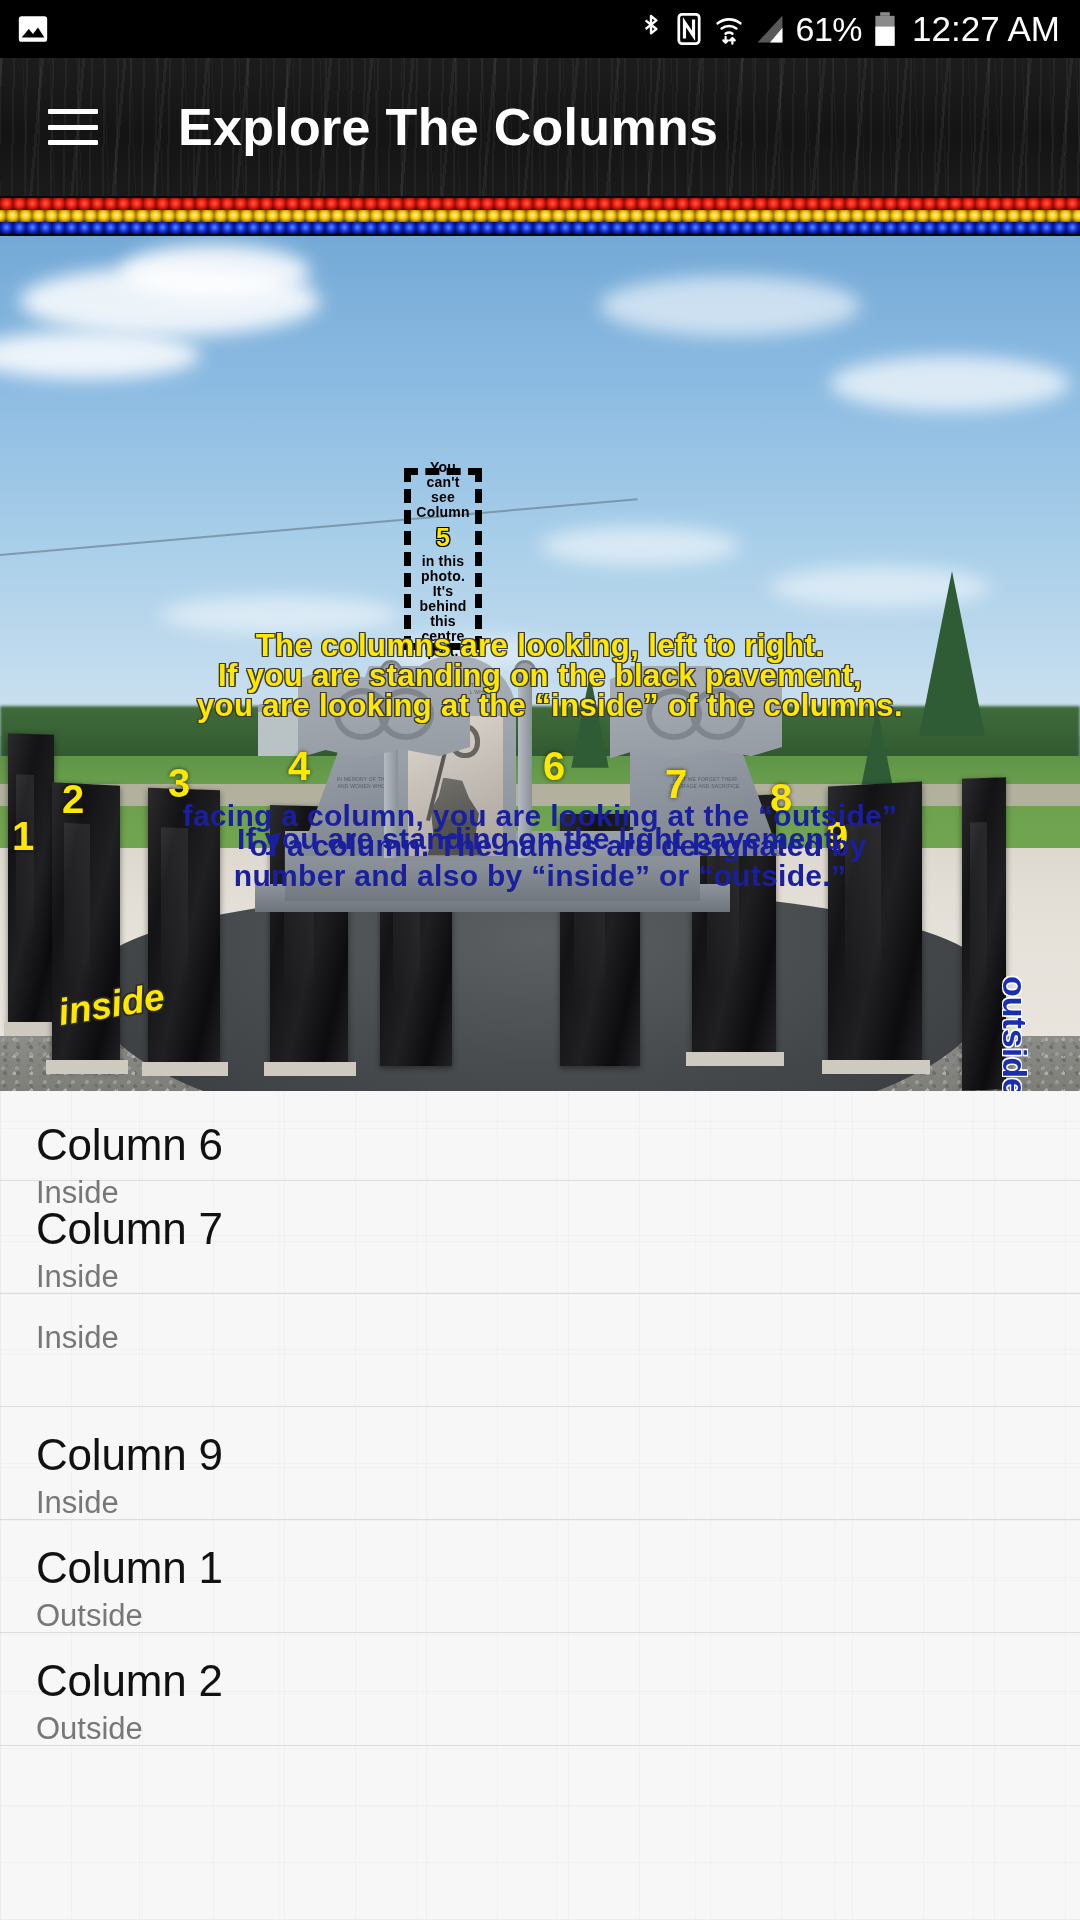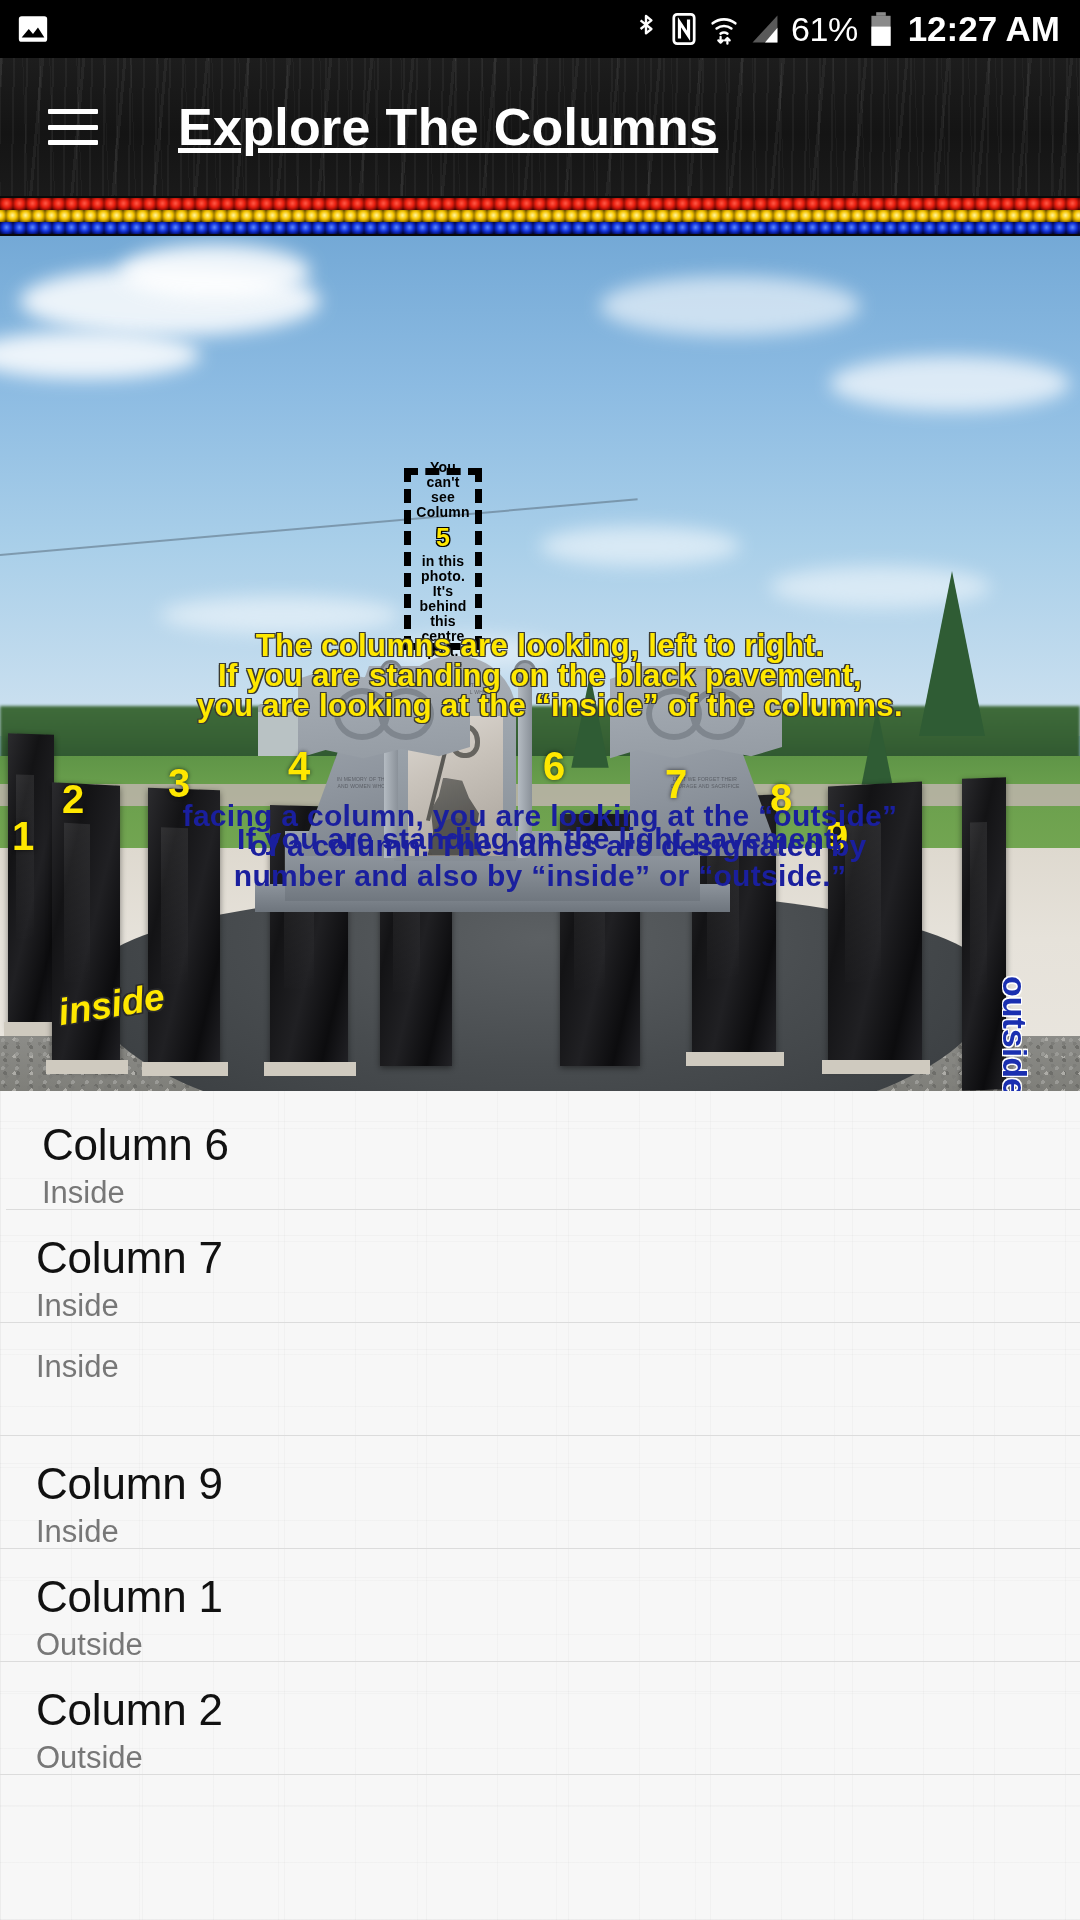--- a/index.html
+++ b/index.html
@@ -13,21 +13,21 @@
 
   
   .statusbar{
     position:absolute; top:0; left:0; width:1080px; height:58px;
     background:#000; display:flex; align-items:center;
   }
   .sb-left{ margin-left:16px; display:flex; align-items:center; }
   .sb-right{ margin-left:auto; margin-right:20px; display:flex; align-items:center; gap:11px; }
   .sb-icon{ display:block; }
   .sb-pct{ color:#fff; font-size:34px; letter-spacing:-0.5px; font-weight:400; }
-  .sb-clock{ color:#fff; font-size:35px; letter-spacing:0px; font-weight:700; margin-left:4px; }
+  .sb-clock{ color:#fff; font-size:35px; letter-spacing:0px; font-weight:400; margin-left:4px; }
 
   
   .appbar{
     position:absolute; top:58px; left:0; width:1080px; height:138px;
     background:#181818; overflow:hidden;
   }
   .appbar-texture{
     position:absolute; inset:0;
     background-image:
       repeating-linear-gradient(91deg, rgba(255,255,255,.045) 0 2px, rgba(0,0,0,0) 2px 13px),
@@ -39,21 +39,20 @@
   .hamburger{
     position:absolute; left:48px; top:50%; transform:translateY(-50%);
     width:50px; height:36px; display:flex; flex-direction:column; justify-content:space-between;
     cursor:pointer;
   }
   .hamburger span{ display:block; height:5px; background:#fff; border-radius:1px; }
   .appbar-title{
     position:absolute; left:178px; top:50%; transform:translateY(-50%);
     color:#fff; font-size:52px; font-weight:700; letter-spacing:0.3px;
     white-space:nowrap;
-    text-decoration:underline;
   }
 
   
   .bead-strip{
     position:absolute; top:196px; left:0; width:1080px; height:40px;
     background:#0a0a0a; display:flex; flex-direction:column; justify-content:center;
   }
   .bead-row{ height:12px; width:100%; }
   .bead-red{
     background-image:
@@ -276,21 +275,21 @@
       repeating-linear-gradient(0deg, rgba(0,0,0,.022) 0 1px, transparent 1px 57px),
       repeating-linear-gradient(90deg, rgba(0,0,0,.022) 0 1px, transparent 1px 71px),
       repeating-linear-gradient(0deg, rgba(0,0,0,.018) 0 1px, transparent 1px 113px),
       repeating-linear-gradient(90deg, rgba(0,0,0,.018) 0 1px, transparent 1px 139px);
     overflow:hidden;
   }
   .row{
     position:relative; height:113px; padding:22px 0 0 36px;
     border-bottom:1px solid #dcdcdc;
   }
-  .row:first-child{ padding-top:28px; height:119px;margin-left:6px; }
+  .row:first-child{ padding-top:28px; height:90px; }
   .row-title{ font-size:44px; color:#111; font-weight:400; line-height:52px; letter-spacing:-.2px; }
   .row-sub{ font-size:31px; color:#777; font-weight:400; line-height:40px; margin-top:2px; }
 </style>
 </head>
 <body>
 
 <div id="app">
 
   <div class="statusbar">
     <div class="sb-left">

